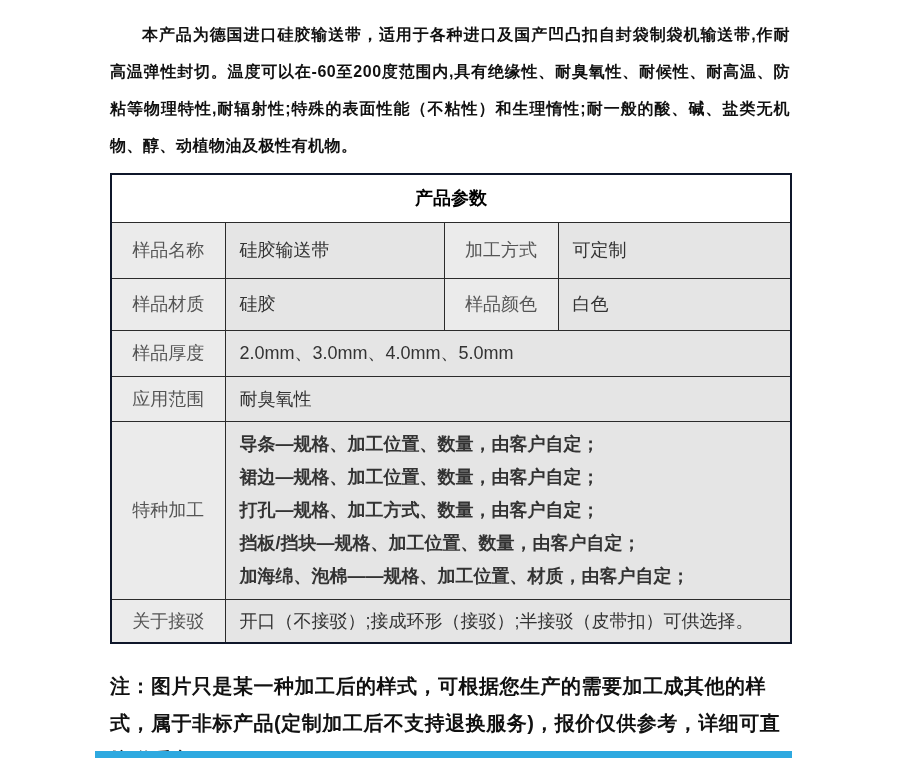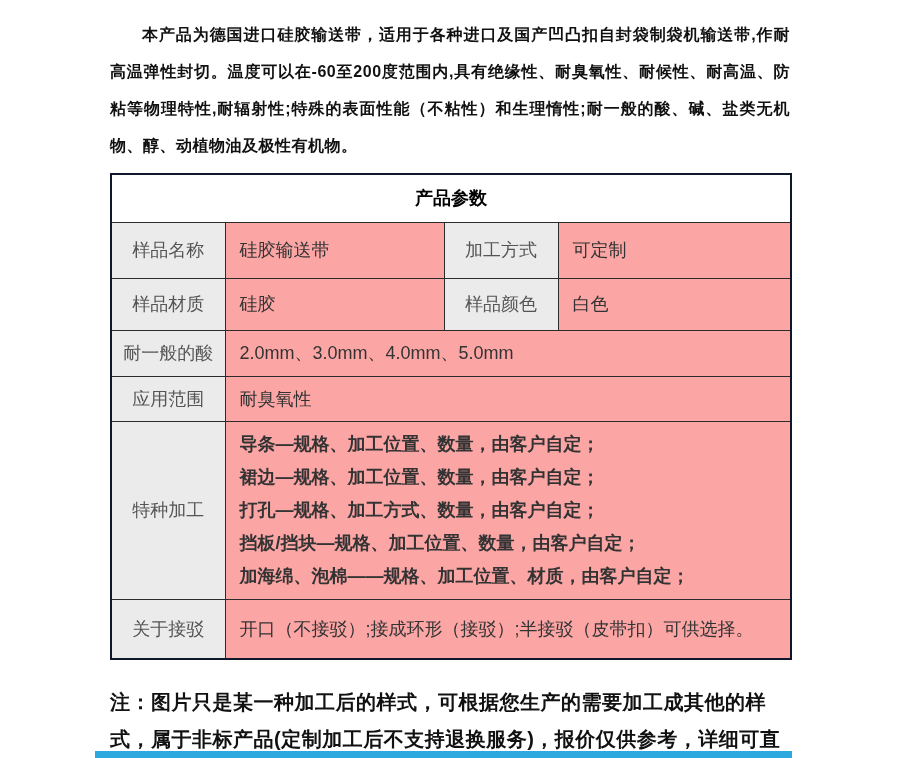--- a/index.html
+++ b/index.html
@@ -45,30 +45,30 @@
     font-weight: bold;
     color: #000000;
     background: #ffffff;
   }
   td.lbl {
     background: #ebebeb;
     color: #555555;
     text-align: center;
   }
   td.val {
-    background: #fca5a5;
+    background: #e5e5e5;
     color: #333333;
     padding-left: 14px;
   }
   tr.r1 td { height: 56px; }
   tr.r2 td { height: 52px; }
   tr.r3 td { height: 46px; }
   tr.r4 td { height: 45px; }
   tr.r5 td { height: 175px; }
-  tr.r6 td { height: 60px; }
+  tr.r6 td { height: 44px; }
   td.multiline { padding-top: 6px; padding-bottom: 6px; }
   td.multiline div { line-height: 33px; font-weight: bold; }
   .note {
     margin-top: 24px;
     font-size: 20px;
     font-weight: bold;
     line-height: 37px;
     color: #111111;
     text-align: left;
     letter-spacing: 0.5px;
@@ -107,21 +107,21 @@
           <td class="lbl">加工方式</td>
           <td class="val">可定制</td>
         </tr>
         <tr class="r2">
           <td class="lbl">样品材质</td>
           <td class="val">硅胶</td>
           <td class="lbl">样品颜色</td>
           <td class="val">白色</td>
         </tr>
         <tr class="r3">
-          <td class="lbl">耐一般的酸</td>
+          <td class="lbl">样品厚度</td>
           <td class="val" colspan="3">2.0mm、3.0mm、4.0mm、5.0mm</td>
         </tr>
         <tr class="r4">
           <td class="lbl">应用范围</td>
           <td class="val" colspan="3">耐臭氧性</td>
         </tr>
         <tr class="r5">
           <td class="lbl">特种加工</td>
           <td class="val multiline" colspan="3">
             <div>导条—规格、加工位置、数量，由客户自定；</div>

